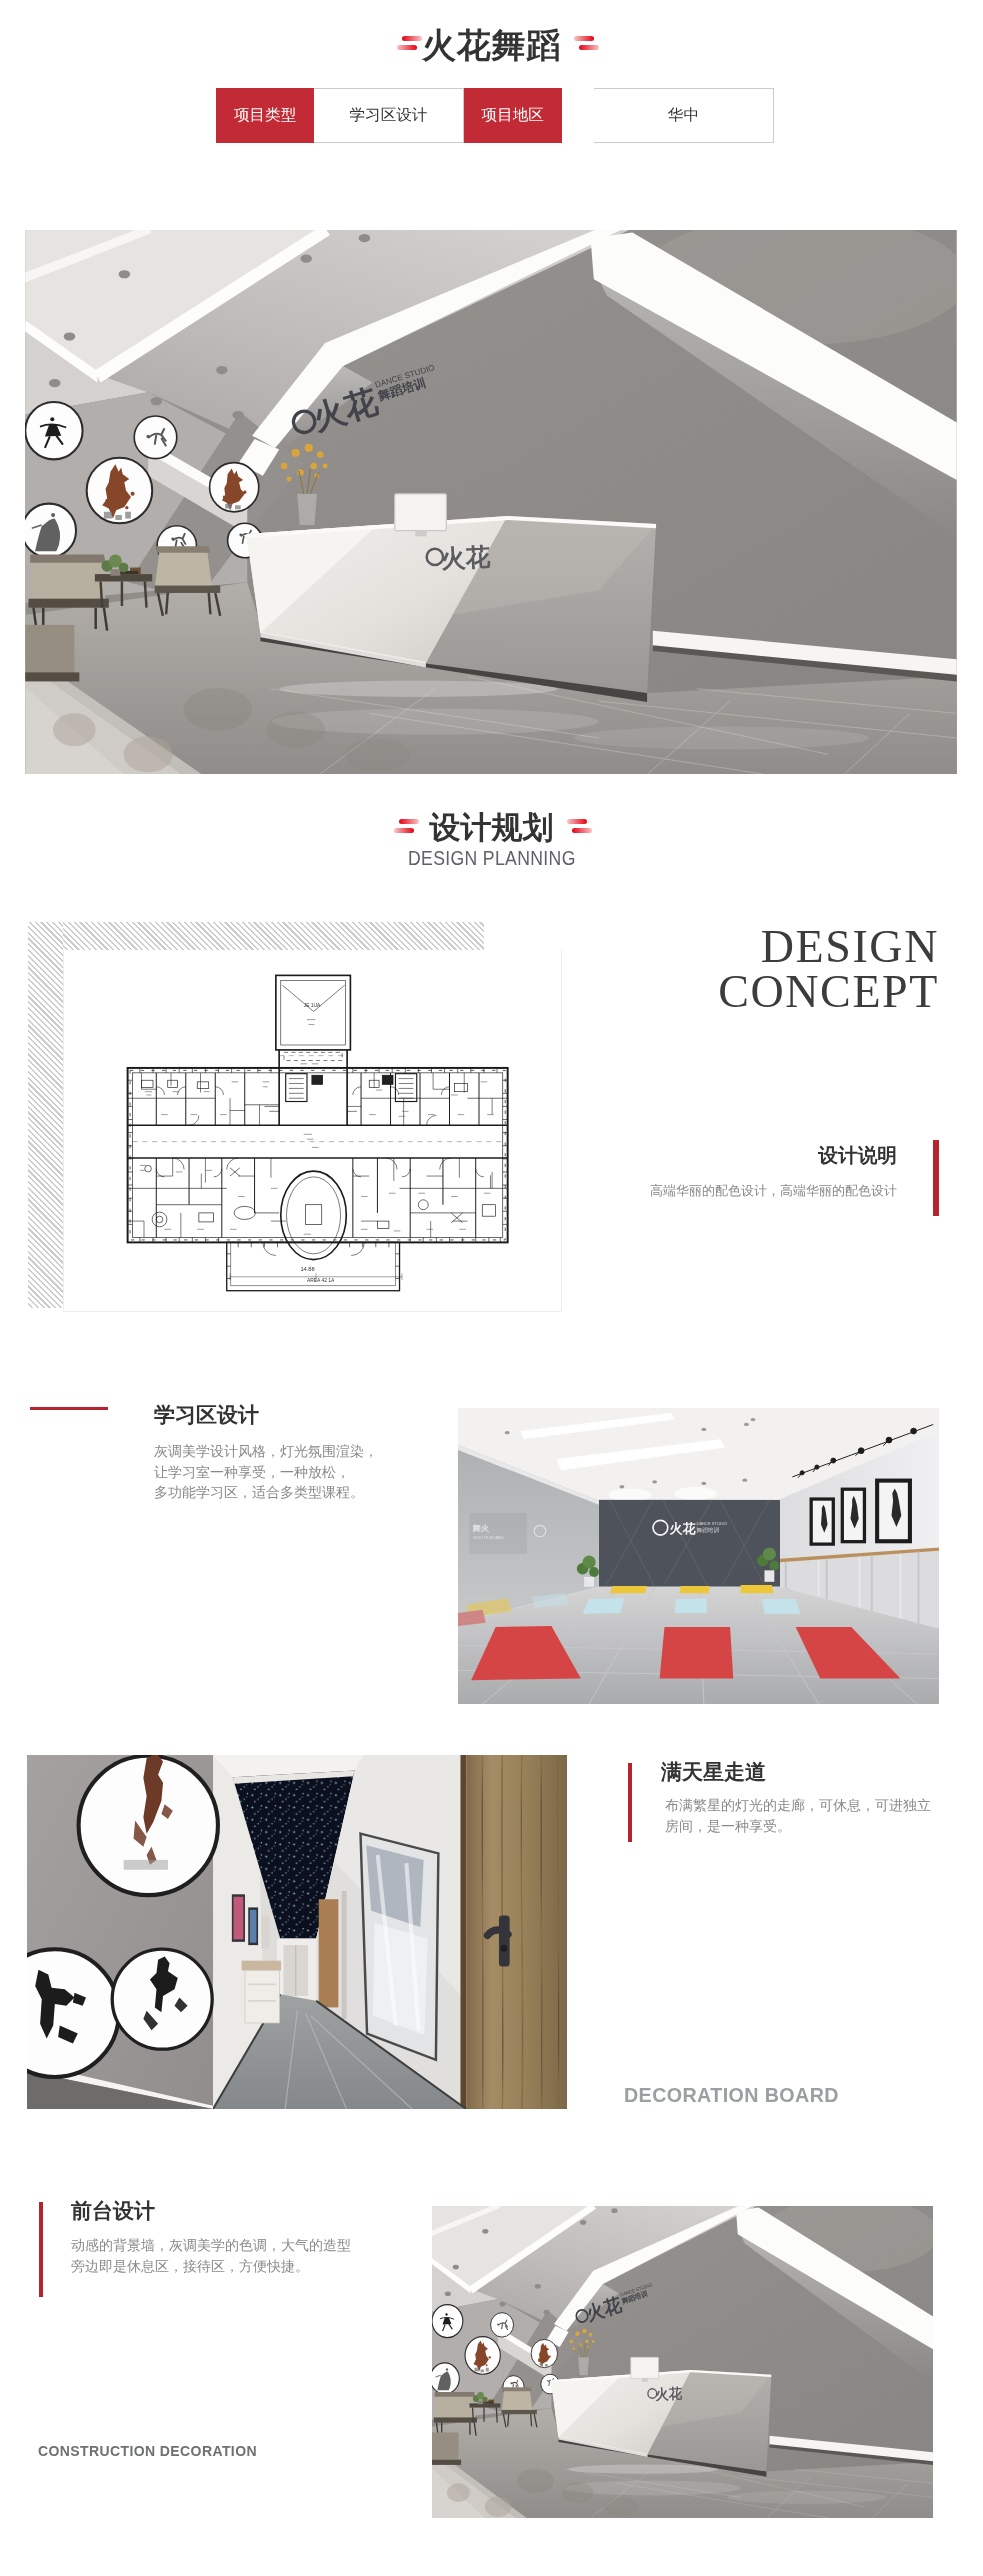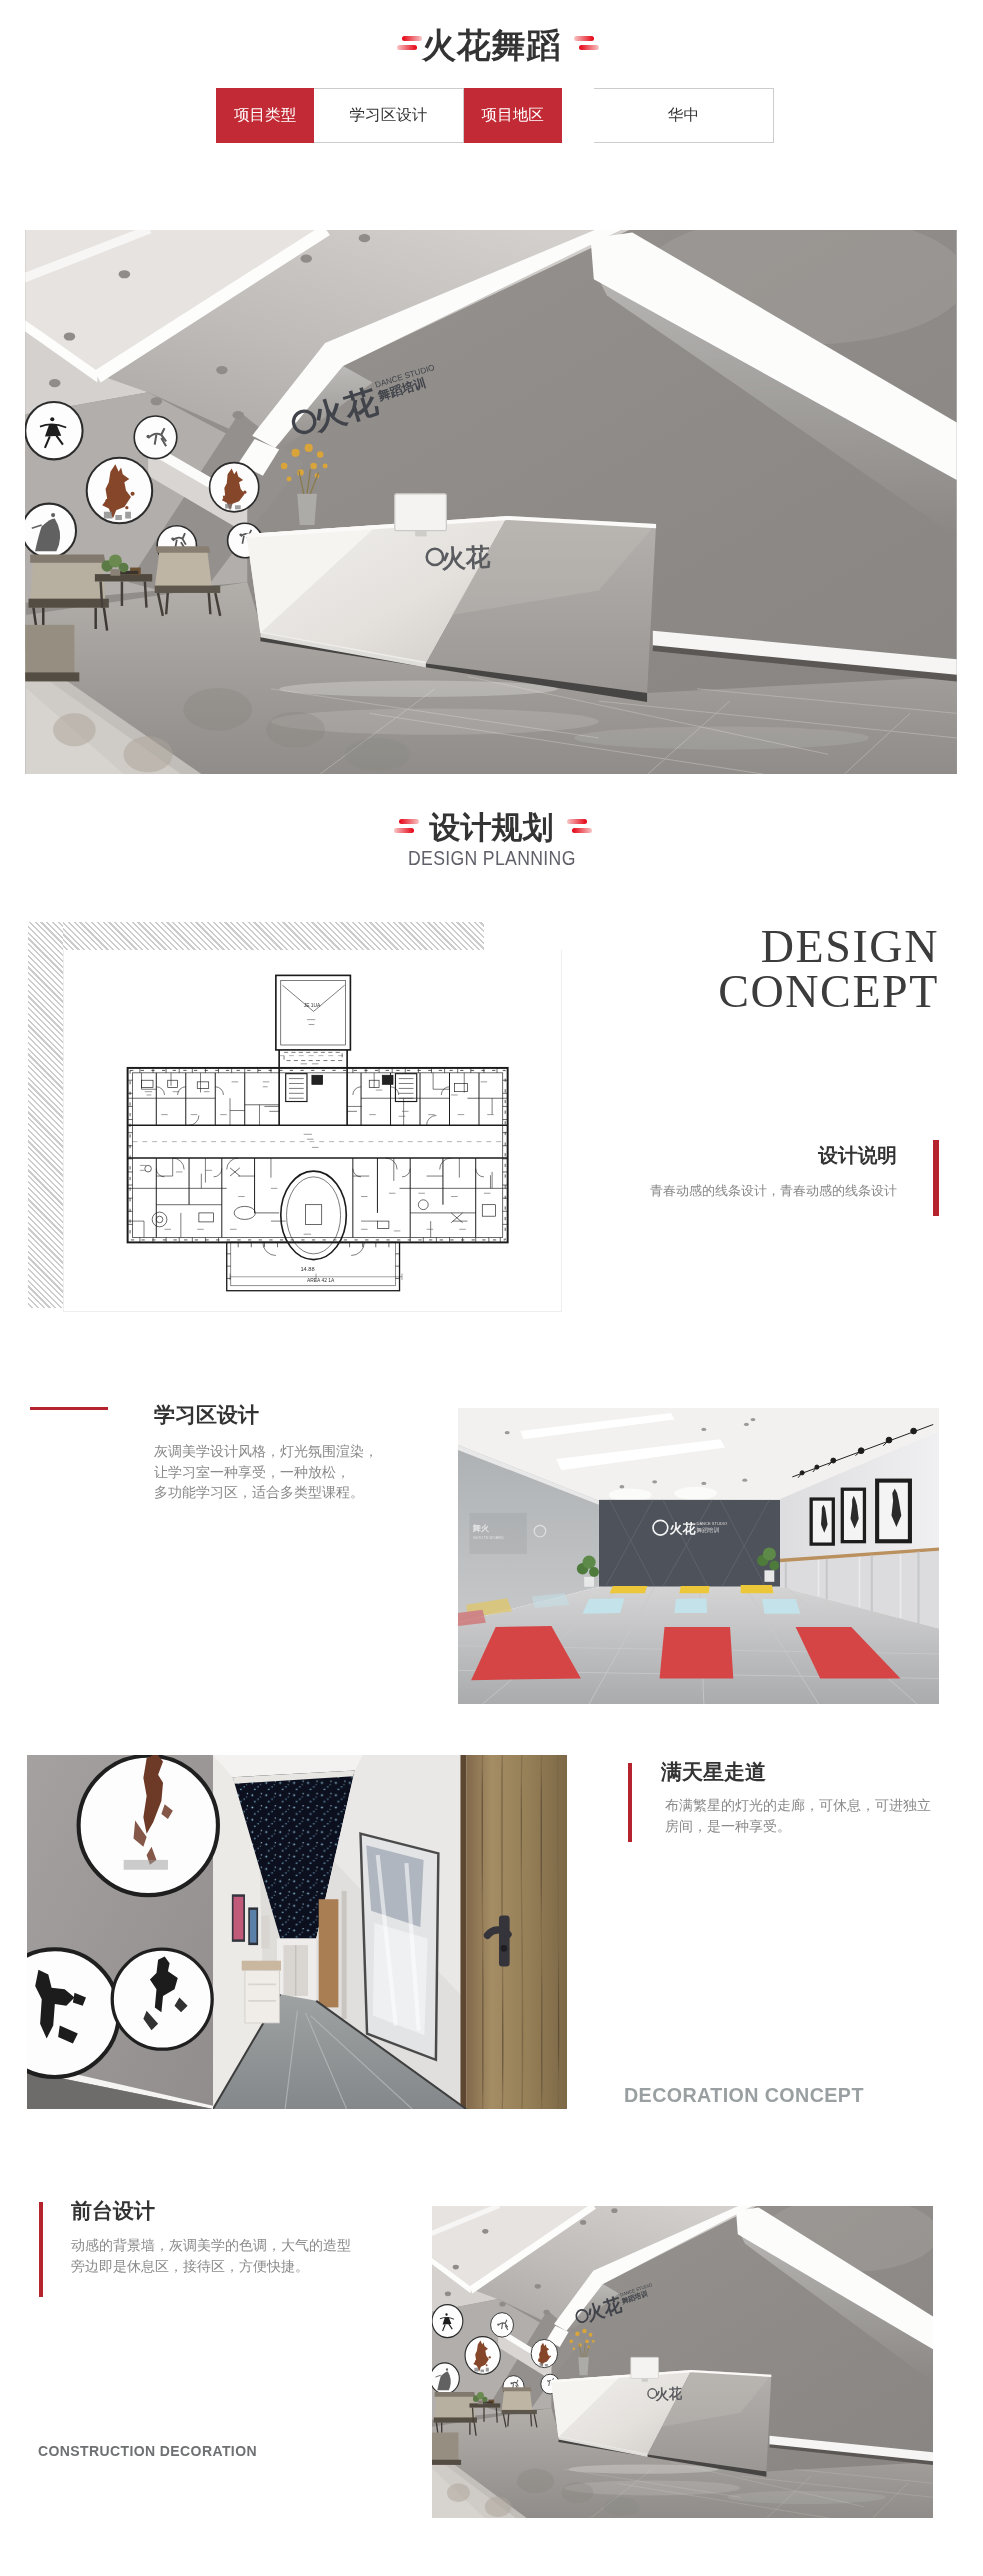--- a/index.html
+++ b/index.html
@@ -336,21 +336,21 @@
     </g>
     <text x="236" y="381" font-size="7" fill="#333">14.88</text>
     <text x="244" y="394" font-size="6" fill="#333">AREA 42 1A</text>
     <text x="240" y="58" font-size="6" fill="#333">JE 1UA</text>
   </svg>
   </div>
 
   <div class="abs" style="left:447px;top:924px;width:492px;text-align:right;font-family:'Liberation Serif',serif;color:#3c3c3c;font-size:46px;letter-spacing:1.6px;line-height:45px;">DESIGN<br>CONCEPT</div>
   <div class="abs" style="left:933px;top:1140px;width:5.7px;height:76px;background:#b5232e;"></div>
   <div class="abs" style="left:569px;top:1142px;width:328px;text-align:right;color:#333;font-size:19.7px;font-weight:bold;">设计说明</div>
-  <div class="abs" style="left:569px;top:1182px;width:328px;text-align:right;color:#888;font-size:13px;">青春动感的线条设计，青春动感的线条设计</div>
+  <div class="abs" style="left:569px;top:1182px;width:328px;text-align:right;color:#888;font-size:13px;">高端华丽的配色设计，高端华丽的配色设计</div>
 
   <div class="abs" style="left:30px;top:1407px;width:78px;height:3.3px;background:#b5232e;"></div>
   <div class="abs" style="left:154px;top:1401px;font-size:21px;font-weight:bold;color:#333;">学习区设计</div>
   <div class="abs" style="left:154px;top:1441px;font-size:14px;color:#8a8a8a;line-height:20.5px;">灰调美学设计风格，灯光氛围渲染，<br>让学习室一种享受，一种放松，<br>多功能学习区，适合多类型课程。</div>
   <div class="abs" style="left:458px;top:1408px;width:481px;height:296px;" id="studioph">
   <svg width="481" height="296" viewBox="0 0 587 361">
     <defs>
       <linearGradient id="stfloor" x1="0" y1="0" x2="0" y2="1">
         <stop offset="0" stop-color="#d4d4d5"></stop>
             <stop offset="1" stop-color="#aaabad"></stop>
@@ -571,21 +571,21 @@
       <path d="M40,330 l22,10 -6,12 -18,-8z M58,290 l14,6 -4,10 -12,-4z" fill="#1c1c1c"></path>
       <circle cx="165" cy="298" r="61" fill="#fdfdfd" stroke="#1f1f1f" stroke-width="4"></circle>
       <path d="M160,250 l8,-4 6,8 -2,10 12,8 -4,14 -14,8 -2,20 -8,-6 2,-22 -8,-12 8,-8z" fill="#1c1c1c"></path>
       <path d="M146,312 l14,16 -8,8 -10,-14z M186,296 l10,10 -8,8 -8,-8z" fill="#1c1c1c" opacity="0.9"></path>
     </g>
   </svg>
   </div>
   <div class="abs" style="left:628px;top:1763px;width:4.1px;height:79px;background:#b5232e;"></div>
   <div class="abs" style="left:661px;top:1758px;font-size:21px;font-weight:bold;color:#333;">满天星走道</div>
   <div class="abs" style="left:665px;top:1795px;font-size:14px;color:#8a8a8a;line-height:21px;">布满繁星的灯光的走廊，可休息，可进独立<br>房间，是一种享受。</div>
-  <div class="abs" style="left:624px;top:2084px;font-size:19.7px;font-weight:bold;color:#9aa0a2;letter-spacing:0.4px;">DECORATION CONCEPT</div>
+  <div class="abs" style="left:624px;top:2084px;font-size:19.7px;font-weight:bold;color:#9aa0a2;letter-spacing:0.4px;">DECORATION BOARD</div>
 
   <div class="abs" style="left:39px;top:2202px;width:4.1px;height:95px;background:#b5232e;"></div>
   <div class="abs" style="left:71px;top:2197px;font-size:21px;font-weight:bold;color:#333;">前台设计</div>
   <div class="abs" style="left:71px;top:2235px;font-size:14px;color:#8a8a8a;line-height:21px;">动感的背景墙，灰调美学的色调，大气的造型<br>旁边即是休息区，接待区，方便快捷。</div>
   <div class="abs" style="left:38px;top:2443px;font-size:14px;font-weight:bold;color:#6e7072;letter-spacing:0.4px;">CONSTRUCTION DECORATION</div>
   <div class="abs" style="left:432px;top:2206px;width:501px;height:312px;" id="frontph">
     <svg width="501" height="312" viewBox="0 0 1137 664" preserveAspectRatio="none">
         <use href="#rscene"></use>
       </svg>
   </div>

